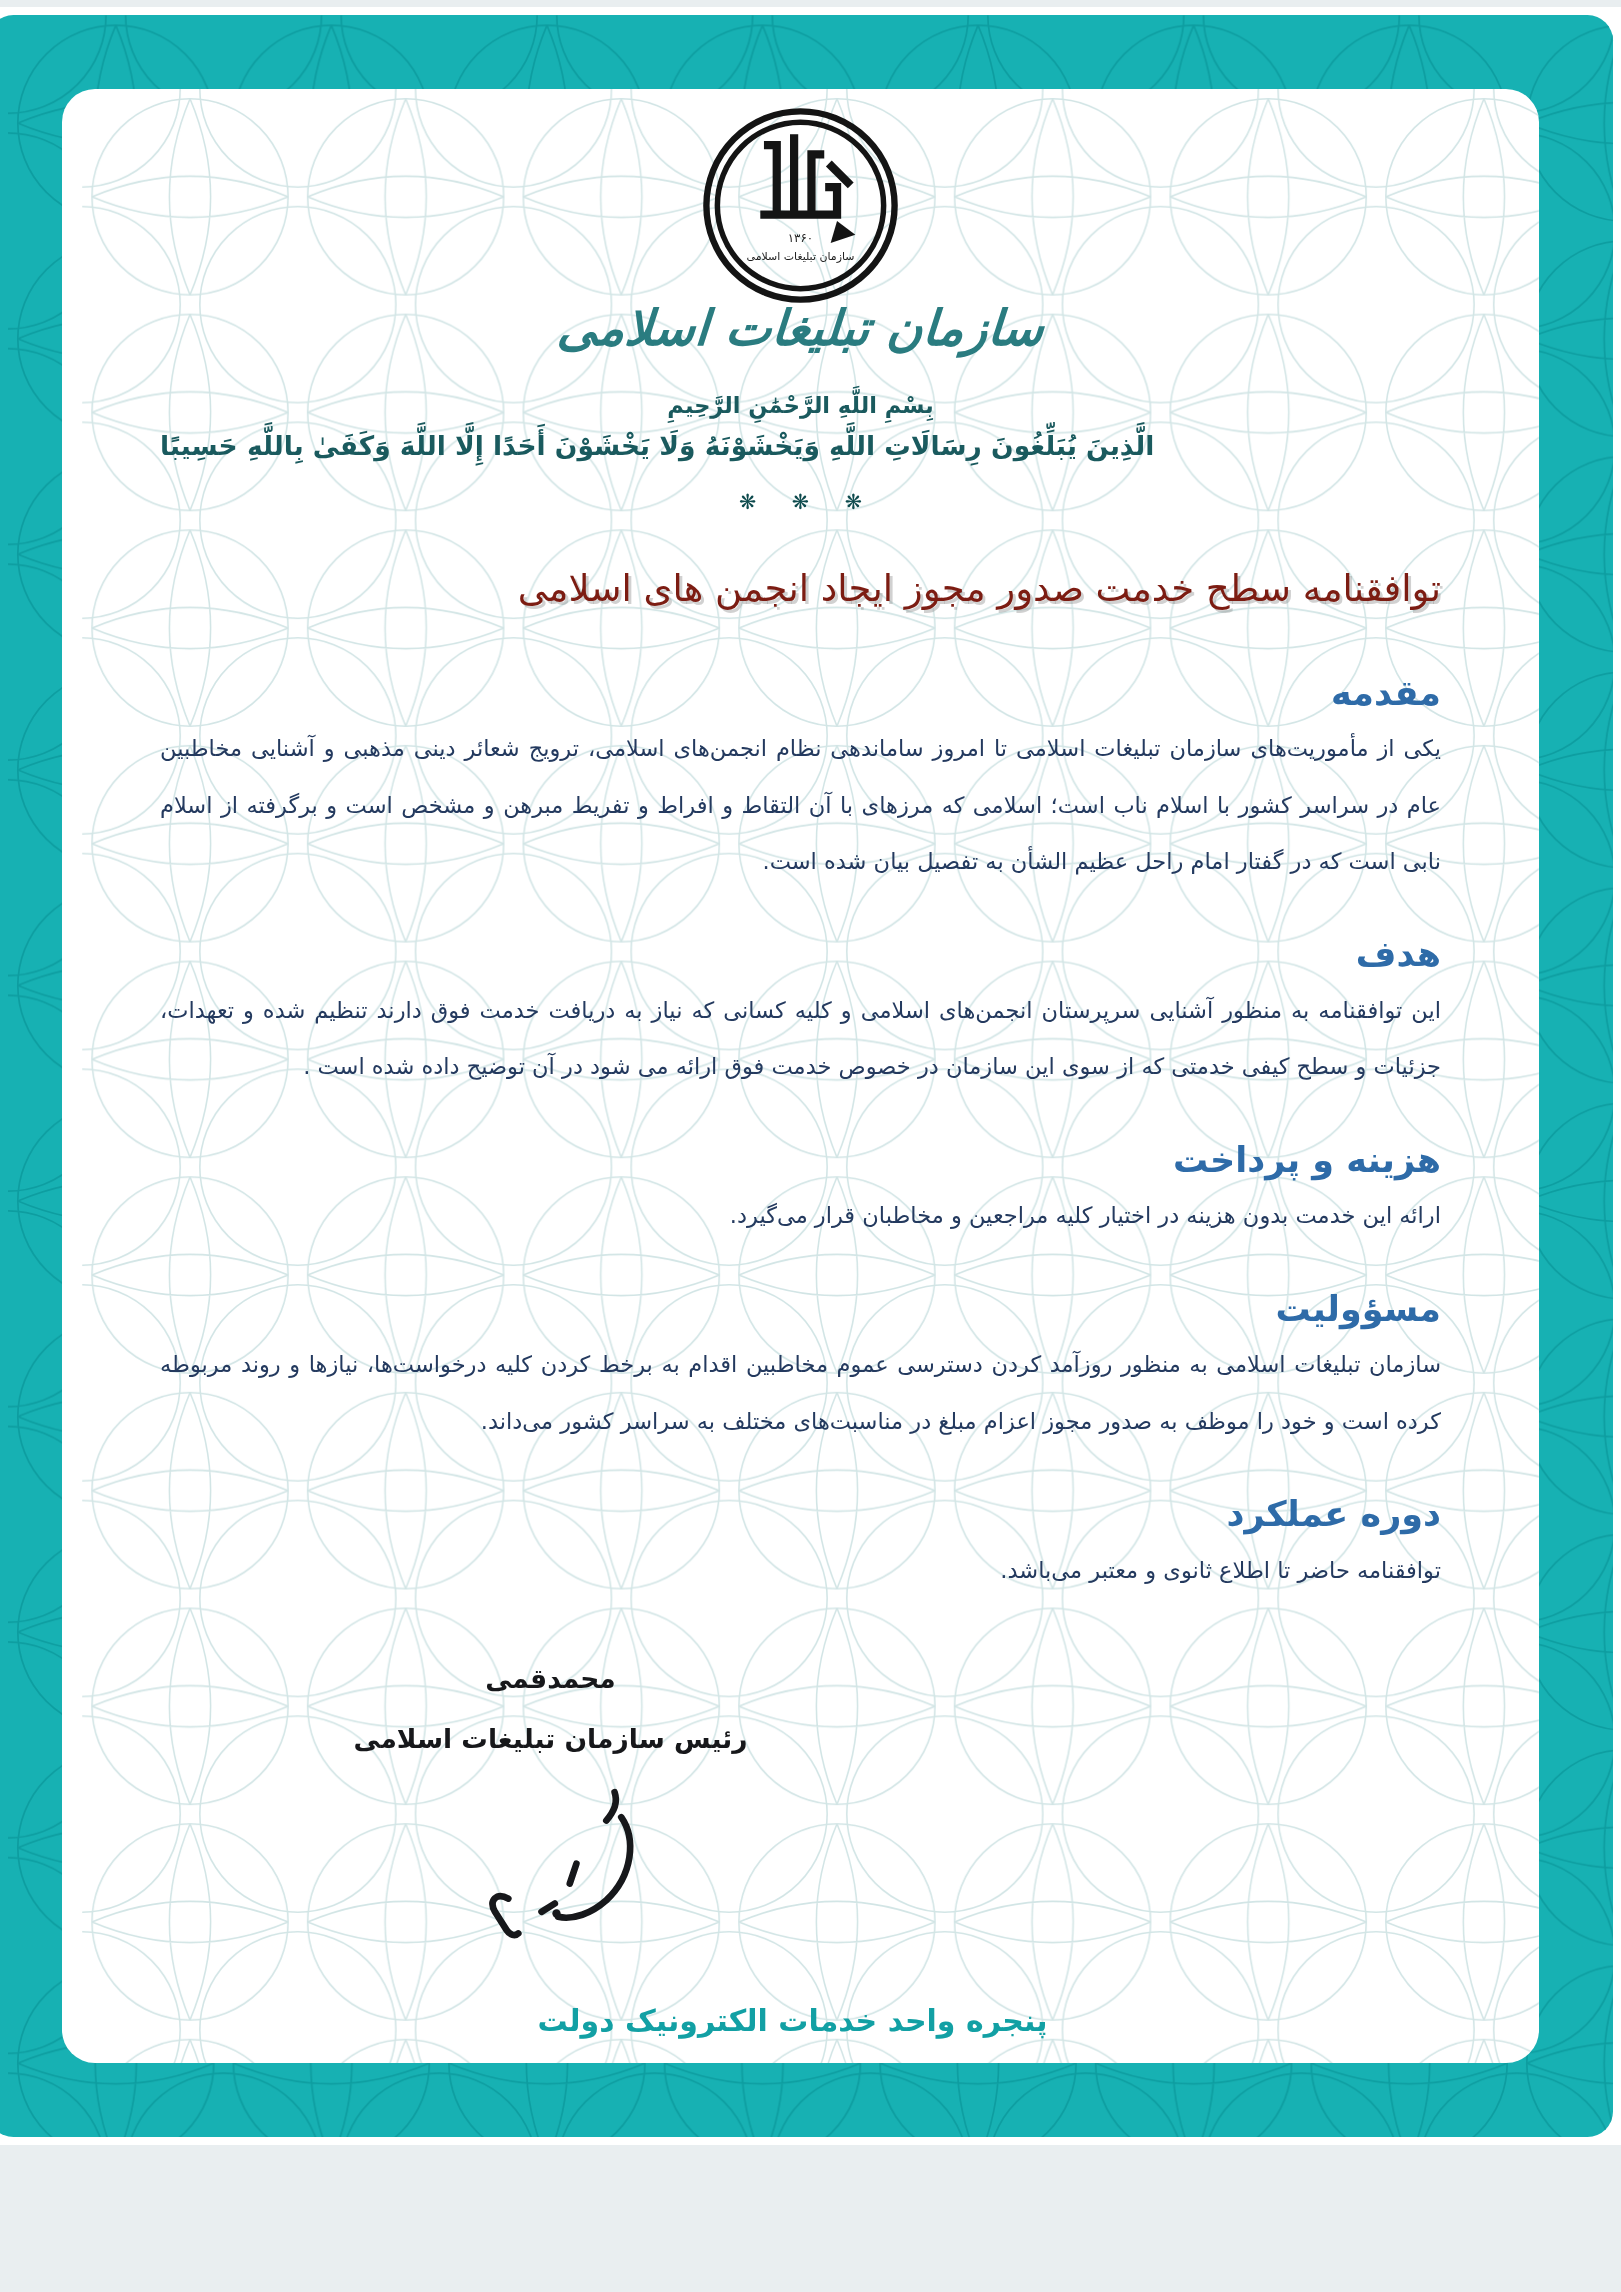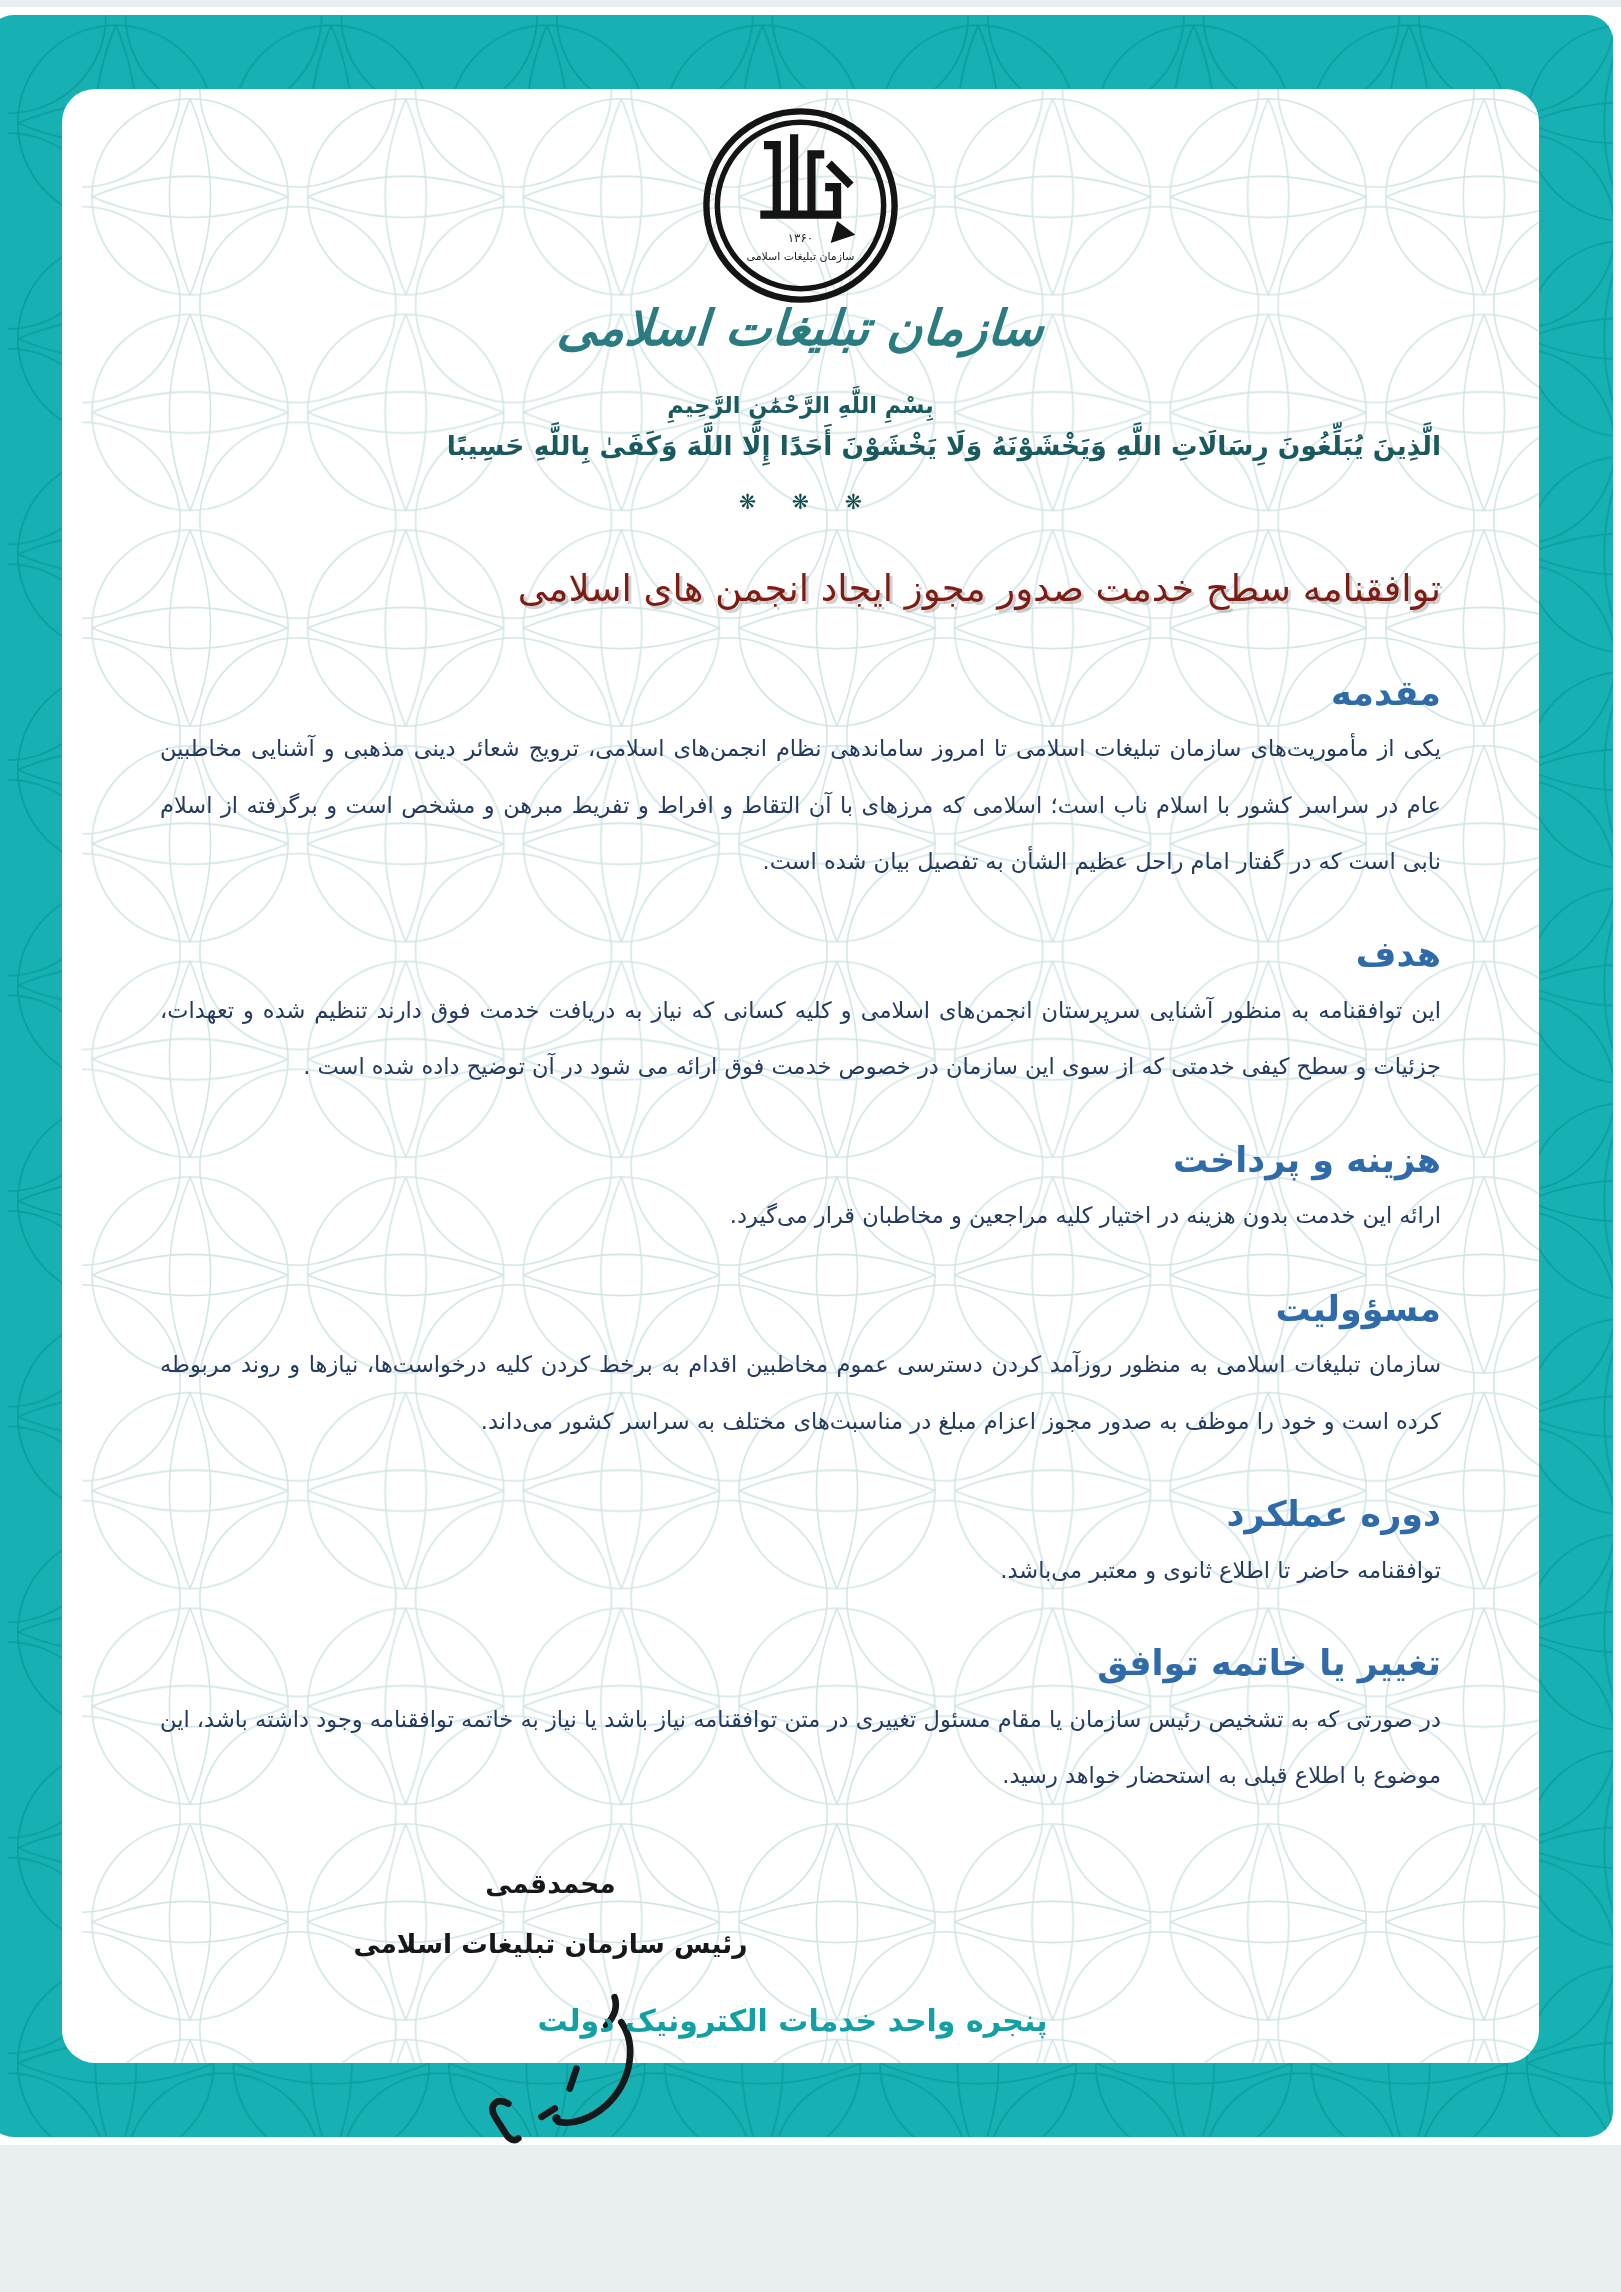--- a/index.html
+++ b/index.html
@@ -32,21 +32,21 @@
   .calligraphy {
     text-align:center; margin-top:-9.8px;
     font-size:49px; font-weight:bold; font-style:italic;
     color:#2a7c80; transform:skewX(-4deg);
   }
   .bismillah {
     text-align:center; margin-top:35px;
     font-size:22.5px; font-weight:bold; color:#1a5a5e;
   }
   .verse {
-    text-align:right; margin-top:11.8px;
+    text-align:left; margin-top:11.8px;
     font-size:26.5px; font-weight:bold; color:#1a5a5e;
   }
   .separator {
     text-align:center; margin-top:29px;
     font-size:20.6px; color:#0d4a4d; word-spacing:29px;
   }
   .doc-title {
     margin:53px 0 0;
     font-size:37px; font-weight:normal; color:#7c1c12;
     text-shadow:2.9px 2.9px 0 rgba(140,140,140,.40);
@@ -155,24 +155,20 @@
       <p>ارائه این خدمت بدون هزینه در اختیار کلیه مراجعین و مخاطبان قرار می‌گیرد.</p>
     </div>
     <div class="section">
       <h2>مسؤولیت</h2>
       <p>سازمان تبلیغات اسلامی به منظور روزآمد کردن دسترسی عموم مخاطبین اقدام به برخط کردن کلیه درخواست‌ها، نیازها و روند مربوطه کرده است و خود را موظف به صدور مجوز اعزام مبلغ در مناسبت‌های مختلف به سراسر کشور می‌داند.</p>
     </div>
     <div class="section">
       <h2>دوره عملکرد</h2>
       <p>توافقنامه حاضر تا اطلاع ثانوی و معتبر می‌باشد.</p>
     </div>
-    <div class="section">
-      <h2>تغییر یا خاتمه توافق</h2>
-      <p>در صورتی که به تشخیص رئیس سازمان یا مقام مسئول تغییری در متن توافقنامه نیاز باشد یا نیاز به خاتمه توافقنامه وجود داشته باشد، این موضوع با اطلاع قبلی به استحضار خواهد رسید.</p>
-    </div>
 
     <div class="signature">
       <p class="sig-name">محمدقمی</p>
       <p class="sig-title">رئیس سازمان تبلیغات اسلامی</p>
       <svg class="sig-scribble" width="265" height="191" viewBox="0 0 300 230">
         <g fill="none" stroke="#17181b" stroke-width="8" stroke-linecap="round">
           <path d="M206,22 C210,34 206,44 196,56"></path>
           <path d="M214,52 C232,78 228,122 196,152 C178,168 156,176 138,172"></path>
           <path d="M160,108 l-8,24"></path>
           <path d="M78,150 C64,142 54,152 62,166 L76,188 C80,194 86,196 90,192"></path>

